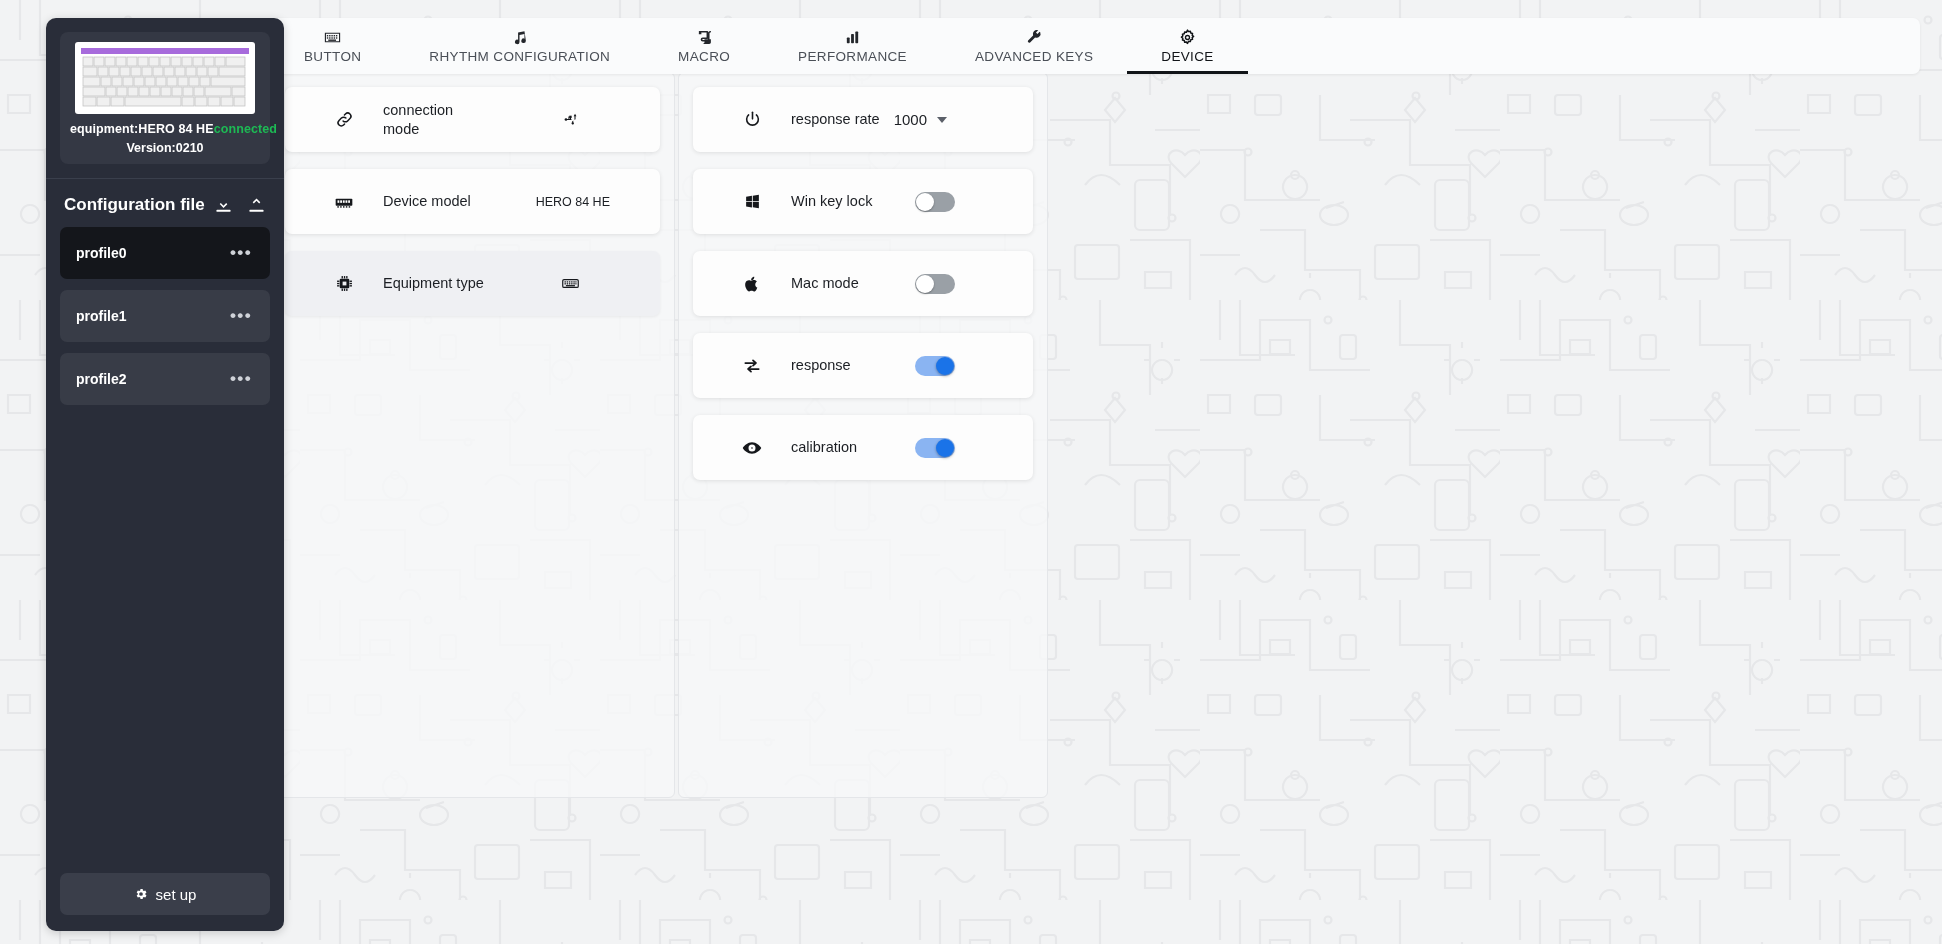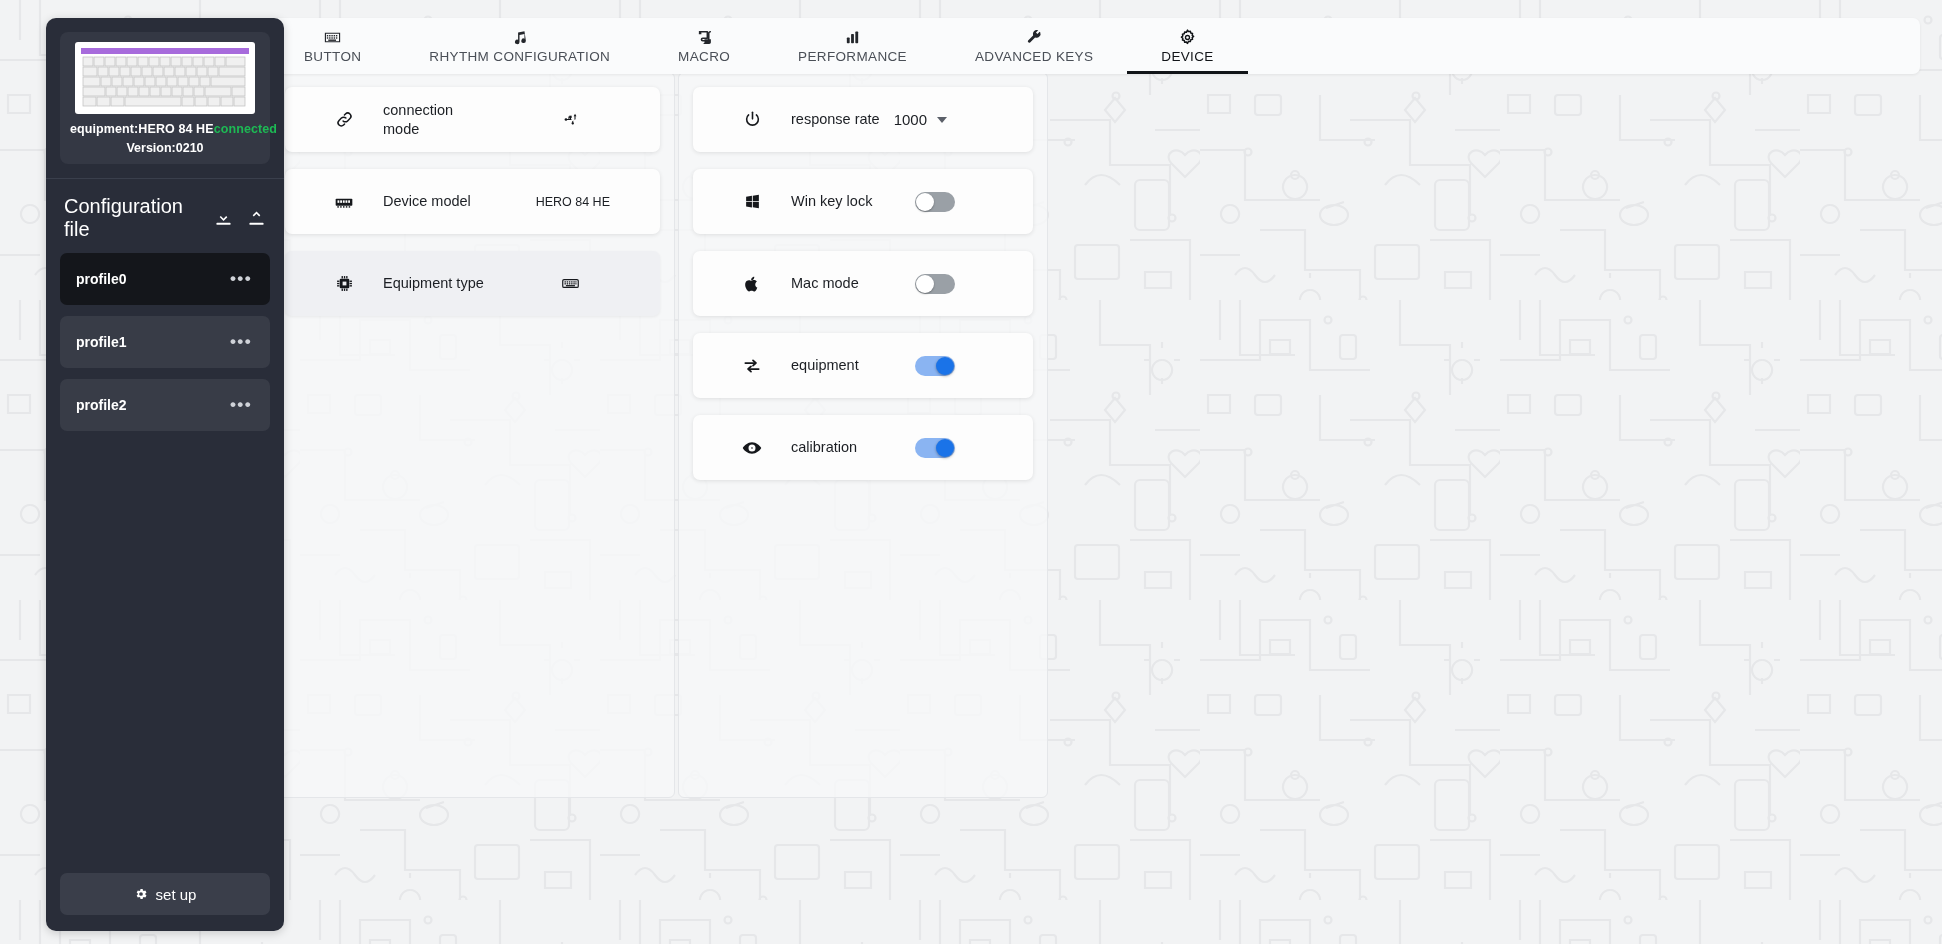--- a/index.html
+++ b/index.html
@@ -74,22 +74,22 @@
     margin: 14px 0 0 0;
   }
 
   .cfg-head {
     display: flex;
     align-items: center;
     justify-content: space-between;
     padding: 16px 18px 12px 18px;
   }
   .cfg-title {
-    font-size: 20px;
-    font-weight: normal;
+    font-size: 17px;
+    font-weight: bold;
     color: #ffffff;
   }
   .cfg-actions { display: flex; gap: 14px; align-items: center; }
   .cfg-actions svg { display: block; }
 
   .profiles { padding: 0 14px; display: flex; flex-direction: column; gap: 11px; }
   .profile {
     height: 52px;
     border-radius: 7px;
     background: #383c47;
@@ -658,21 +658,21 @@
 
     <div class="row-card">
       <span class="row-icon">
         <svg width="20" height="20" viewBox="0 0 24 24" fill="none" stroke="#16181c" stroke-width="2.1" stroke-linecap="round" stroke-linejoin="round">
           <path d="M4 8.4h12.2"></path>
             <path d="M13.2 5.2l3.4 3.2-3.4 3.2"></path>
           <path d="M20 15.6H7.8"></path>
             <path d="M10.8 12.4l-3.4 3.2 3.4 3.2"></path>
         </svg>
       </span>
-      <span class="row-label">equipment</span>
+      <span class="row-label">response</span>
       <span class="row-value" style="margin-right:56px;">
         <span class="toggle on">
             <span class="knob"></span>
           </span>
       </span>
     </div>
 
     <div class="row-card">
       <span class="row-icon">
         <svg width="20" height="20" viewBox="0 0 24 24" fill="#16181c">

